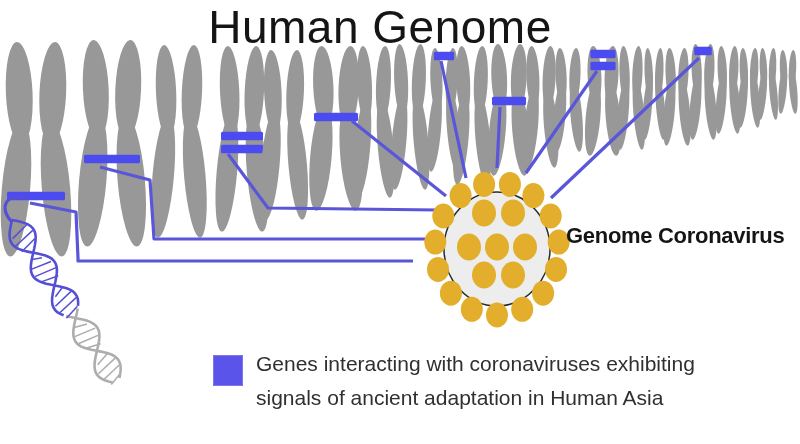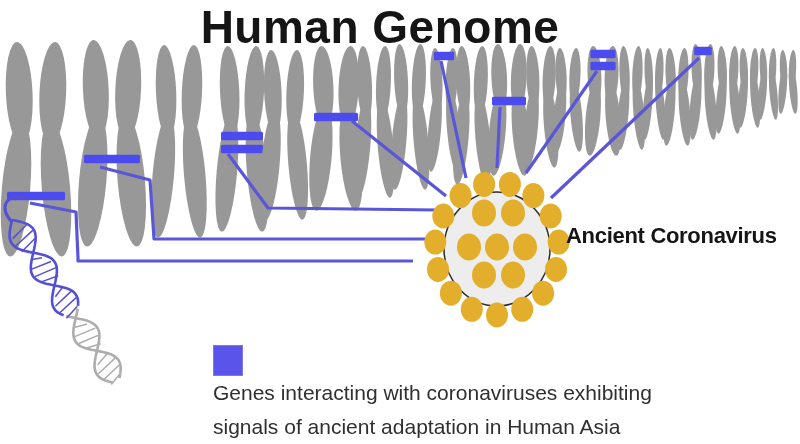--- a/index.html
+++ b/index.html
@@ -1,24 +1,24 @@
 <!DOCTYPE html>
 <html><head>
 <meta charset="utf-8">
 <style>
   html,body{margin:0;padding:0;background:#fff;}
   .stage{position:relative;width:800px;height:444px;background:#ffffff;overflow:hidden;
          font-family:"Liberation Sans", sans-serif;}
   .stage svg{position:absolute;left:0;top:0;}
   .title{position:absolute;left:380px;top:4px;transform:translateX(-50%);
-         font-size:46px;font-weight:bold;color:#151515;white-space:nowrap;
+         font-size:46px;font-weight:normal;color:#151515;white-space:nowrap;
          letter-spacing:0.5px;line-height:1;}
   .virus-label{position:absolute;left:566px;top:225px;font-size:22px;font-weight:bold;
          color:#151515;white-space:nowrap;letter-spacing:-0.3px;line-height:1;}
-  .legend{position:absolute;left:213px;top:337px;display:flex;align-items:flex-start;flex-direction:column;}
+  .legend{position:absolute;left:213px;top:347px;display:flex;align-items:flex-start;gap:13px;}
   .swatch{width:30px;height:31px;margin-top:8px;border:1px solid #7d77e8;box-sizing:border-box;}
   .legend-text{font-size:21px;color:#303030;line-height:34px;white-space:nowrap;}
 </style>
 </head>
 <body>
 
 <div class="stage">
   <svg id="scene" width="800" height="444" viewBox="0 0 800 444">
       <g fill="#989898">
         <g>
@@ -222,21 +222,21 @@
         <ellipse cx="484" cy="213" rx="12" ry="13.5" fill="#e3ae2b"></ellipse>
         <ellipse cx="513" cy="213" rx="12" ry="13.5" fill="#e3ae2b"></ellipse>
         <ellipse cx="469" cy="247" rx="12" ry="13.5" fill="#e3ae2b"></ellipse>
         <ellipse cx="497" cy="247" rx="12" ry="13.5" fill="#e3ae2b"></ellipse>
         <ellipse cx="525" cy="247" rx="12" ry="13.5" fill="#e3ae2b"></ellipse>
         <ellipse cx="484" cy="275" rx="12" ry="13.5" fill="#e3ae2b"></ellipse>
         <ellipse cx="513" cy="275" rx="12" ry="13.5" fill="#e3ae2b"></ellipse>
       </g>
     </svg>
   <div class="title">Human Genome</div>
-  <div class="virus-label">Ancient Coronavirus</div>
+  <div class="virus-label">Genome Coronavirus</div>
   <div class="legend">
     <div class="swatch" style="background: rgb(91, 84, 235);"></div>
     <div class="legend-text">
       <div>Genes interacting with coronaviruses exhibiting</div>
       <div>signals of ancient adaptation in Human Asia</div>
     </div>
   </div>
 </div>
 
 </body></html>

